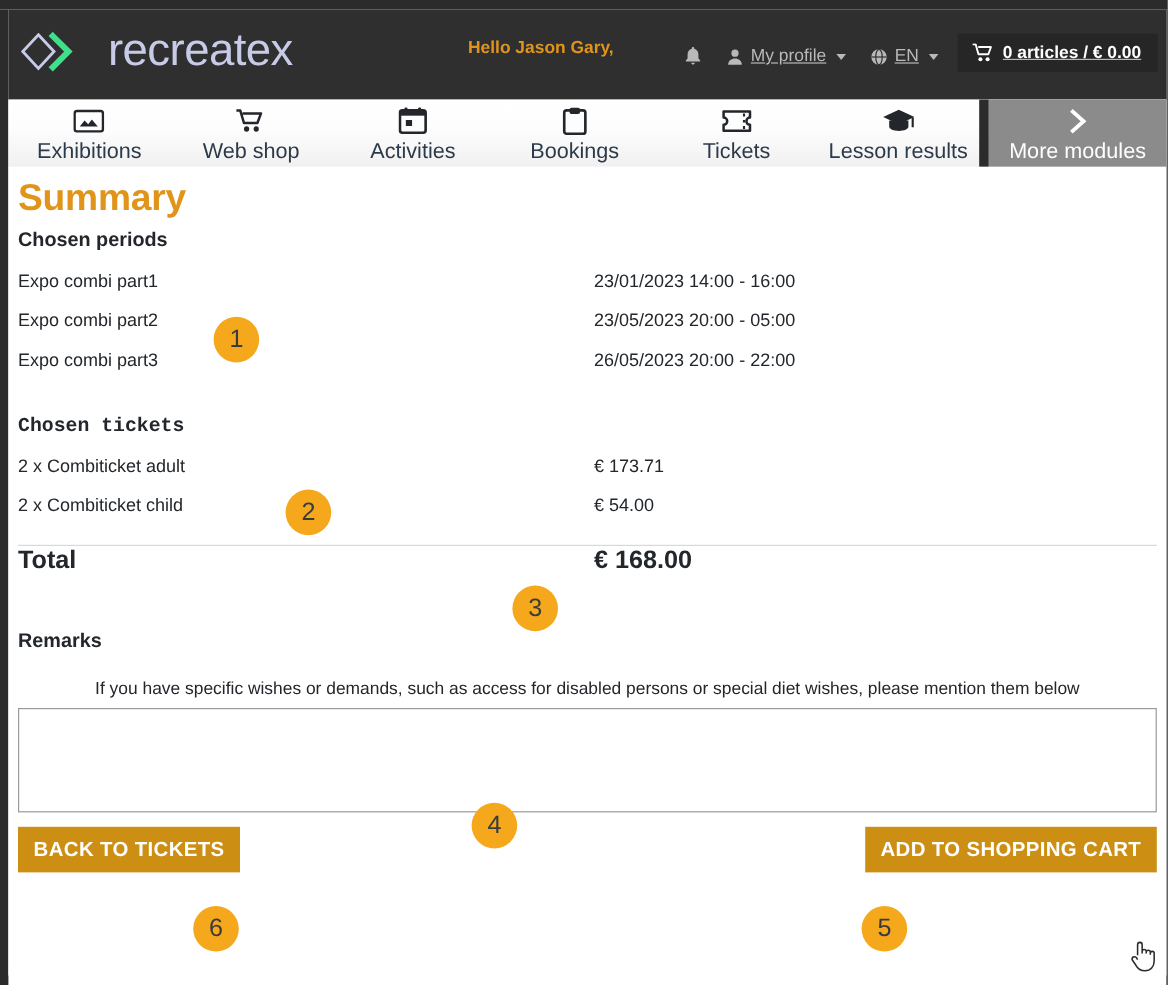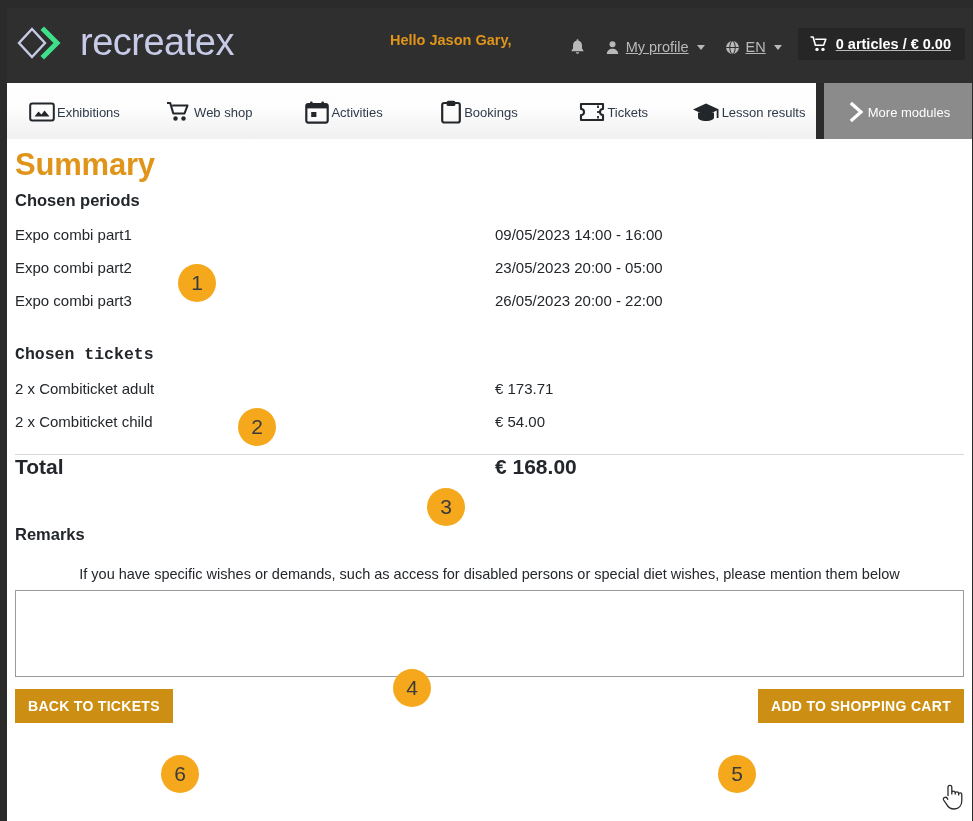--- a/index.html
+++ b/index.html
@@ -36,21 +36,21 @@
 
   
   .header {
     position: absolute; left: 7px; top: 8px;
     width: 965px; height: 75px;
     background: #2f2f2f;
     box-sizing: border-box;
   }
   .logo {
     position: absolute; left: 7px; top: 13px;
-    display: flex; align-items: center; gap: 10px;
+    display: flex; align-items: center; gap: 20px;
   }
   .logo-mark { width: 56px; height: 40px; display:block; }
   .logo-text {
     font-size: 38px;
     color: #c7cbe8;
     letter-spacing: -0.5px;
     font-weight: 400;
   }
   .greeting {
     position: absolute; left: 383px; top: 24px;
@@ -92,25 +92,25 @@
   
   .nav {
     position: absolute; left: 7px; top: 83px;
     width: 965px; height: 56px;
     background: linear-gradient(to bottom, #ffffff 0%, #fdfdfd 45%, #f0f0f0 100%);
     display: flex;
     box-sizing: border-box;
   }
   .nav-item {
     flex: 1 1 0;
-    display: flex; 
+    display: flex; flex-direction: column;
     align-items: center; justify-content: center;
     gap: 2px;
     color: #2d3a4a;
-    font-size: 13px;
+    font-size: 18px;
     padding-top: 2px;
   }
   .nav-item .nav-ico { height: 26px; display:flex; align-items:center; justify-content:center; }
   .nav-item.more {
     background: #8b8b8b;
     color: #ffffff;
     flex: 0 0 148px;
   }
   .nav-spacer { flex: 0 0 8px; background: #2b2b2b; }
 
@@ -187,21 +187,21 @@
   .btn-row {
     display: flex; align-items: center;
     justify-content: space-between;
     margin-top: 12px;
   }
   .btn {
     background: #cc8f13;
     color: #ffffff;
     border: none;
     font-family: "Liberation Sans", sans-serif;
-    font-size: 14px;
+    font-size: 17px;
     font-weight: bold;
     letter-spacing: 0.3px;
     padding: 9px 13px;
     cursor: pointer;
   }
 
   
   .badge {
     position: absolute;
     width: 38px; height: 38px;
@@ -363,21 +363,21 @@
 
   <div class="content">
 
     <div class="page-title">Summary</div>
 
     <div class="section-head">Chosen periods</div>
 
     <div class="periods">
       <div class="row">
         <span class="c1">Expo combi part1</span>
-        <span class="c2">09/05/2023 14:00 - 16:00</span>
+        <span class="c2">23/01/2023 14:00 - 16:00</span>
       </div>
       <div class="row">
         <span class="c1">Expo combi part2</span>
         <span class="c2">23/05/2023 20:00 - 05:00</span>
       </div>
       <div class="row">
         <span class="c1">Expo combi part3</span>
         <span class="c2">26/05/2023 20:00 - 22:00</span>
       </div>
     </div>

